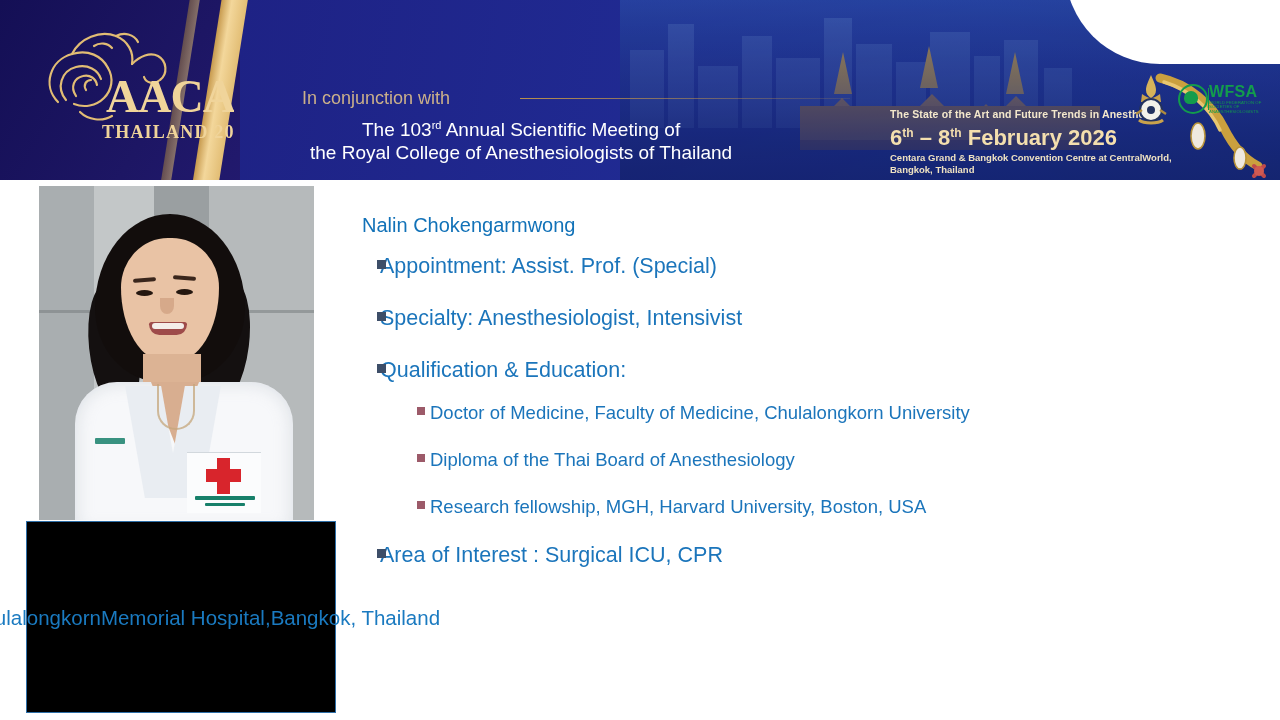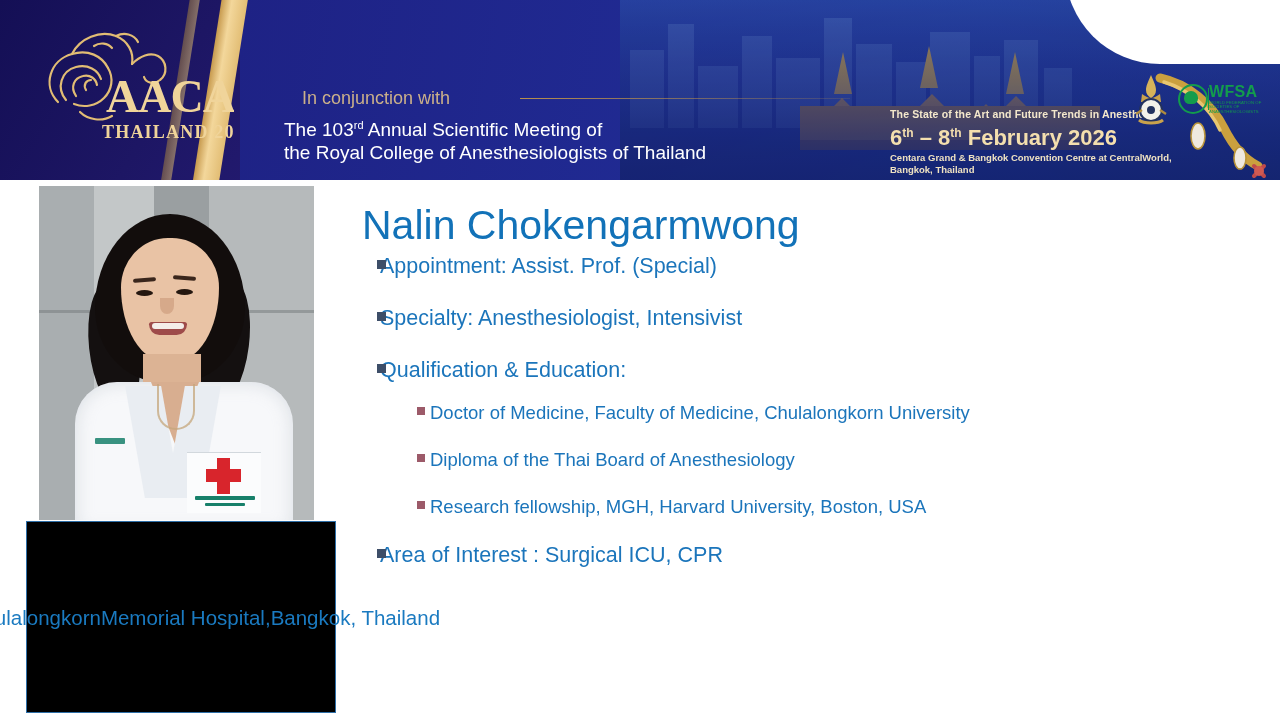--- a/index.html
+++ b/index.html
@@ -124,24 +124,25 @@
     font-size: 18px;
   }
   .hr-gold {
     position: absolute;
     left: 520px; top: 98px;
     width: 330px; height: 1px;
     background: linear-gradient(90deg, #b9904c 0%, rgba(185,144,76,.15) 100%);
   }
   .banner-sub {
     position: absolute;
-    left: 284px; top: 114px;
+    left: 310px; top: 114px;
     color: #ffffff;
     font-size: 19px;
     line-height: 23px;
+    text-align: center;
   }
   .banner-sub sup { font-size: 11px; }
 
   .banner-right-block {
     position: absolute;
     left: 890px; top: 108px;
     width: 330px;
     color: #f0e2c0;
   }
   .brb-tag {
@@ -413,21 +414,21 @@
   }
 
   
   .content {
     position: absolute;
     left: 362px; top: 205px;
     width: 900px;
   }
   .person-name {
     color: #1272b8;
-    font-size: 41px;
+    font-size: 20px;
     line-height: 40px;
     margin: 0 0 8px 0;
     font-weight: normal;
   }
   .bullet-l1 {
     position: relative;
     color: #1b75bb;
     font-size: 21.5px;
     line-height: 26px;
     padding-left: 18px;

